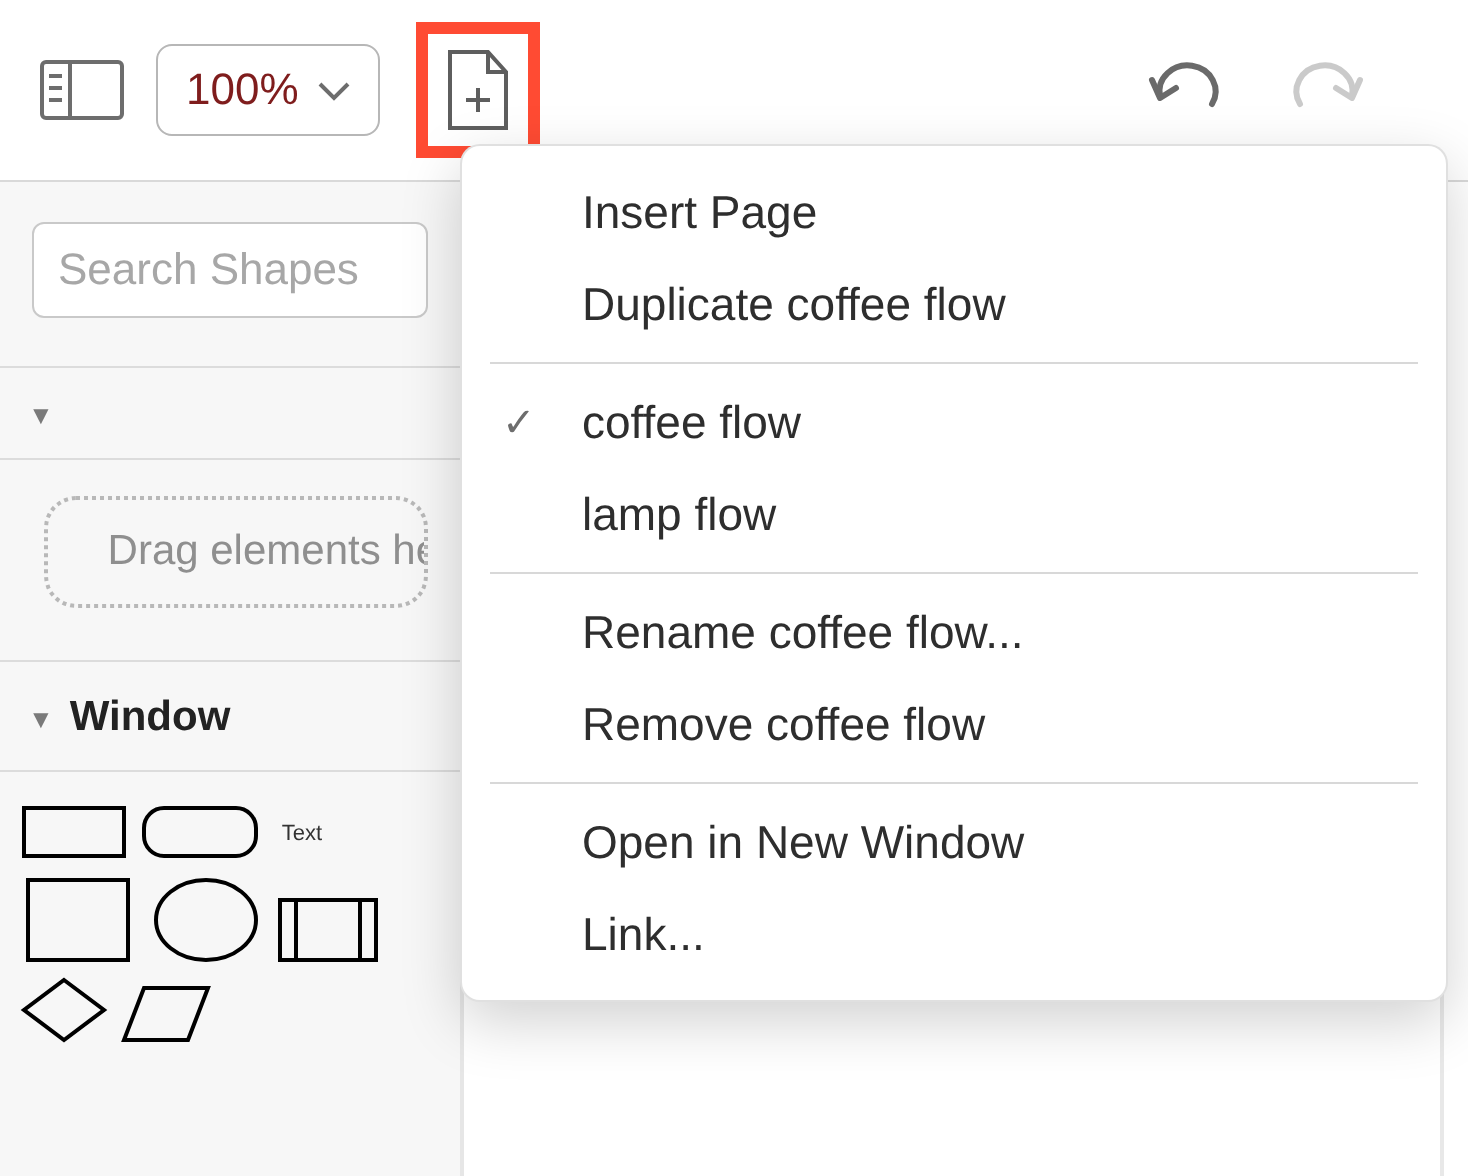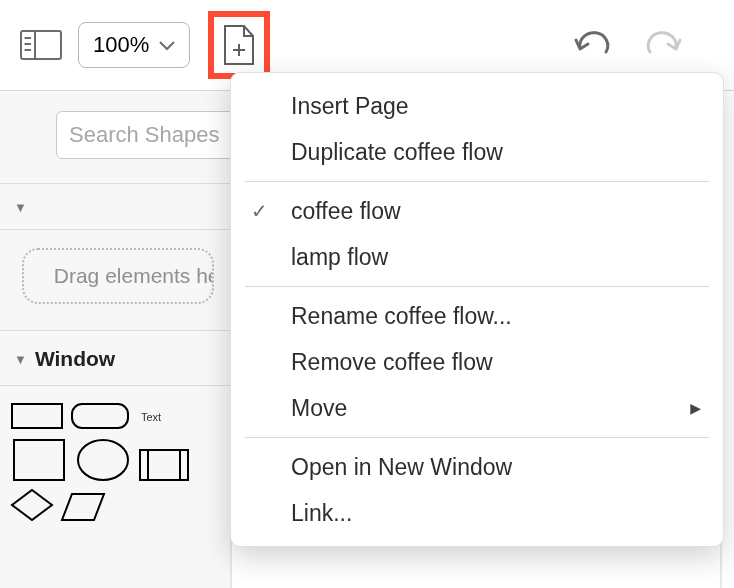--- a/index.html
+++ b/index.html
@@ -28,21 +28,21 @@
     cursor: pointer;
   }
   .zoom-select {
     height: 46px;
     border: 1.5px solid #b7b7b7;
     border-radius: 8px;
     padding: 0 14px;
     display: flex; align-items: center;
     gap: 10px;
     font-size: 22px;
-    color: #000000;
+    color: #7f1d1d;
     cursor: pointer;
   }
   .zoom-select svg { margin-top: 2px; }
 
   .highlight-box {
     border: 6px solid #ff4b33;
     padding: 3px;
     margin-left: 4px;
   }
   .page-button {
@@ -83,21 +83,20 @@
   }
   .search-input {
     width: 100%;
     height: 48px;
     border: 1.5px solid #c9c9c9;
     border-radius: 6px;
     font-size: 22px;
     padding: 0 12px;
     color: #333;
     background: #fff;
-    margin-left: 40px;
   }
   .search-input::placeholder { color: #a7a7a7; }
 
   .section-header {
     display: flex; align-items: center;
     gap: 8px;
     padding: 16px 14px 14px 14px;
     font-size: 21px;
     font-weight: 600;
     color: #222;
@@ -325,23 +324,20 @@
     <div class="menu-item">
       <span>lamp flow</span>
     </div>
     <div class="menu-sep"></div>
     <div class="menu-item">
       <span>Rename coffee flow...</span>
     </div>
     <div class="menu-item">
       <span>Remove coffee flow</span>
     </div>
-    <div class="menu-item has-sub">
-      <span>Move</span>
-    </div>
     <div class="menu-sep"></div>
     <div class="menu-item">
       <span>Open in New Window</span>
     </div>
     <div class="menu-item">
       <span>Link...</span>
     </div>
   </div>
 
 </div>

